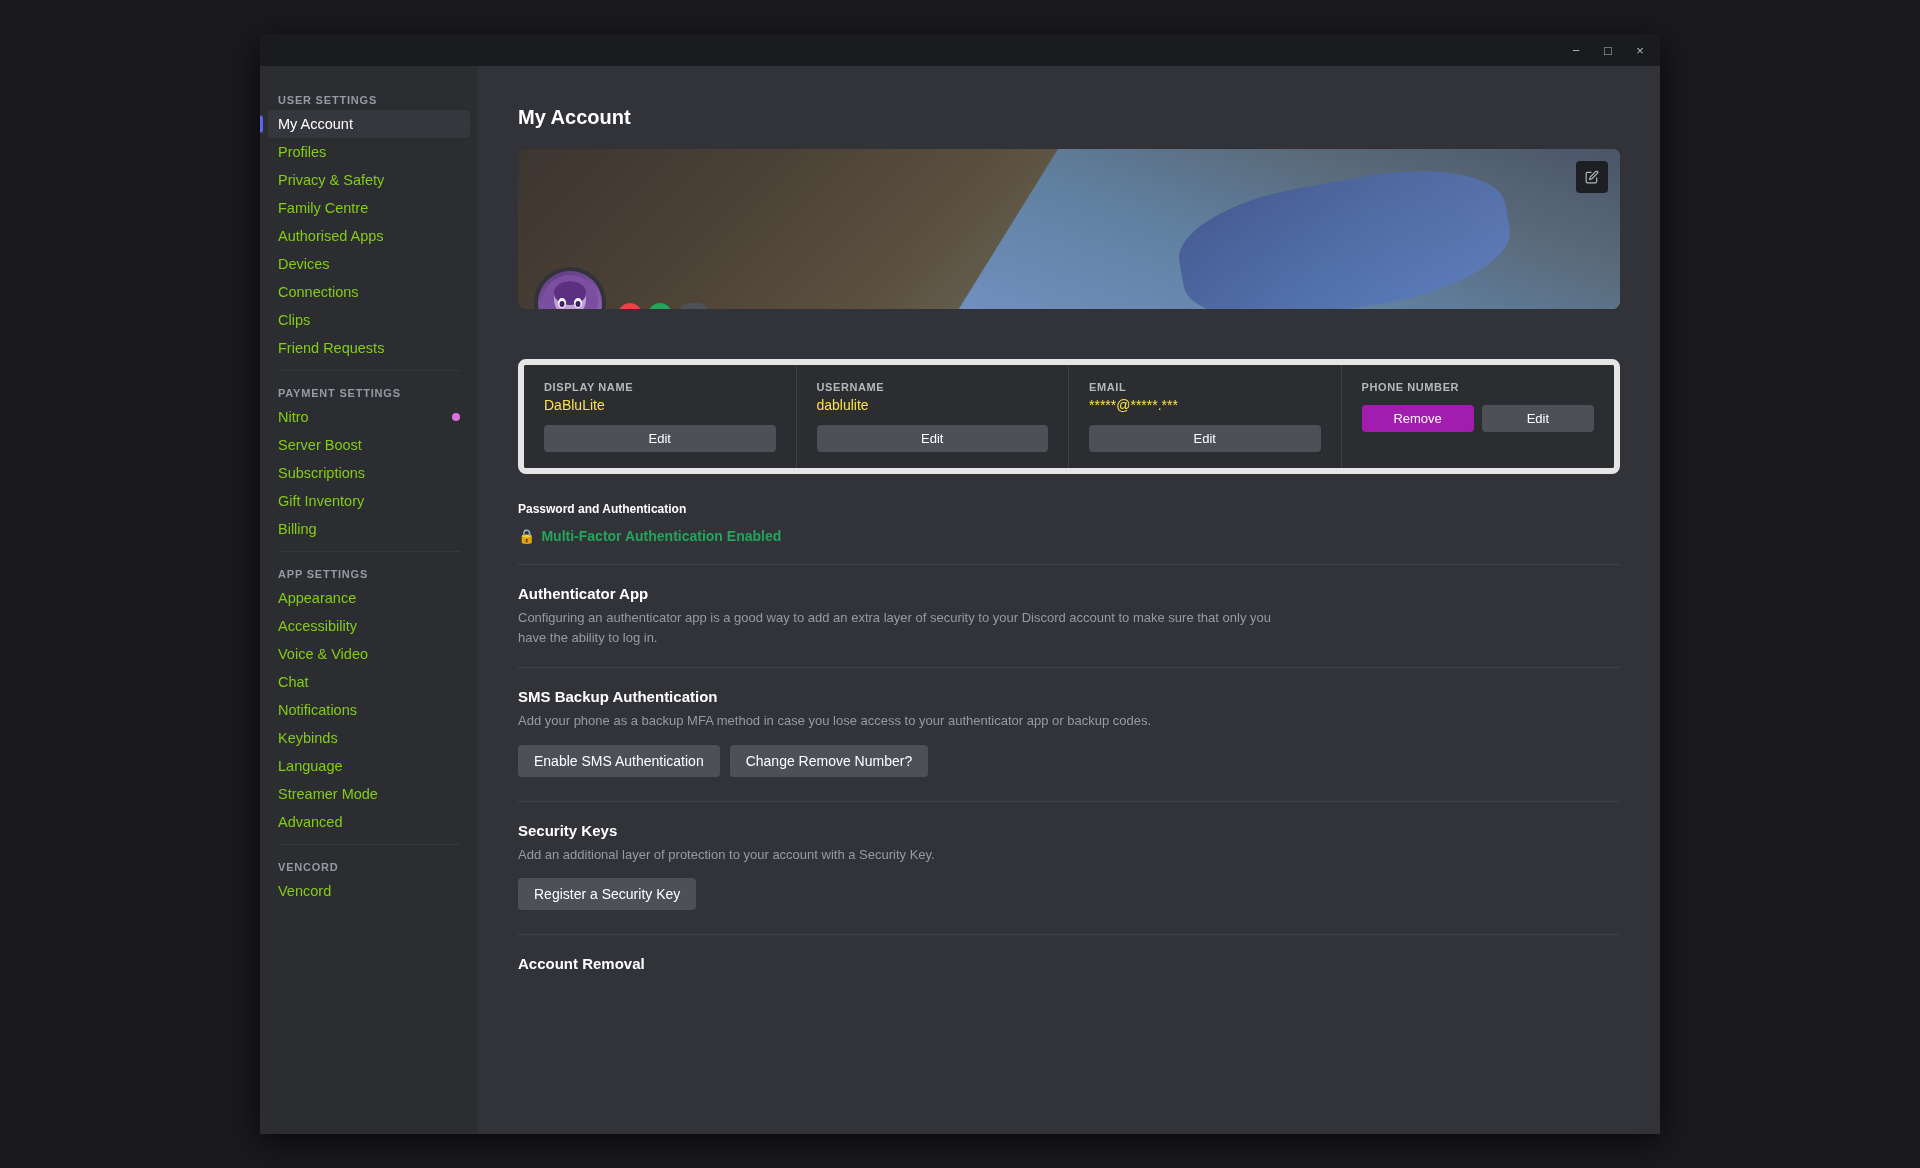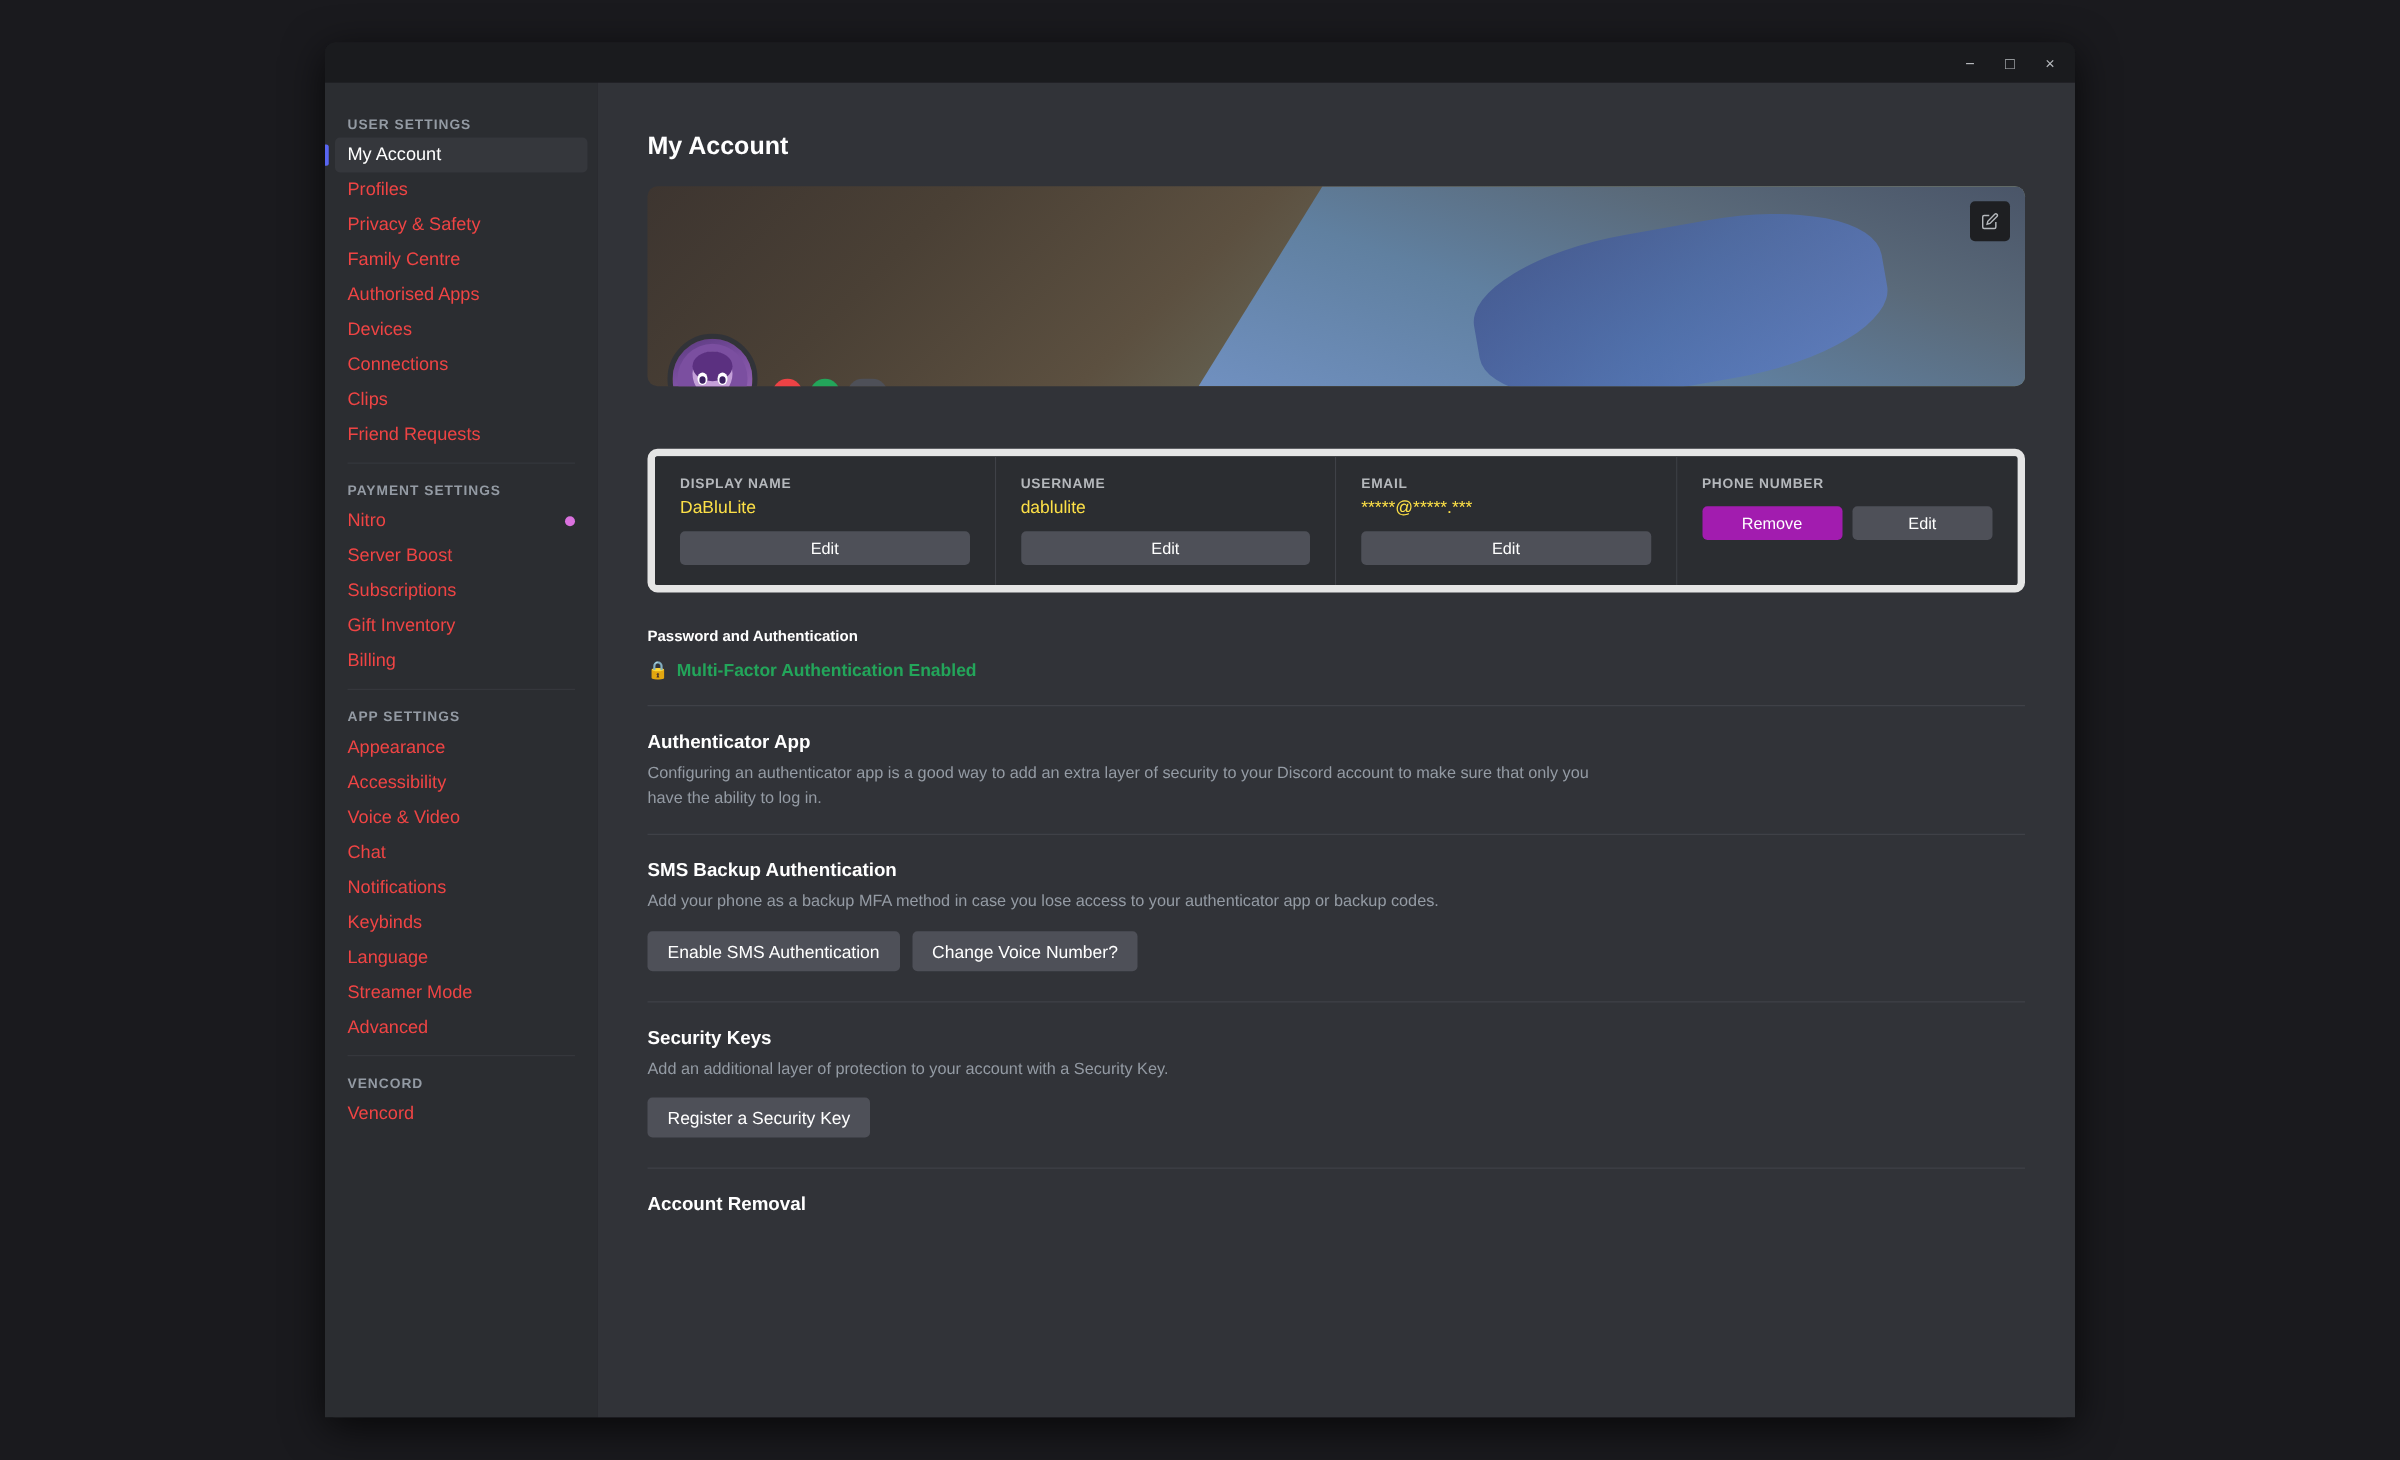--- a/index.html
+++ b/index.html
@@ -71,21 +71,21 @@
       padding: 8px 10px 4px;
       margin-top: 4px;
     }
     .sidebar-item {
       display: flex;
       align-items: center;
       padding: 6px 10px;
       border-radius: 4px;
       cursor: pointer;
       font-size: 14.5px;
-      color: #ef4444;
+      color: #84cc16;
       position: relative;
       user-select: none;
     }
     .sidebar-item.active {
       background: #35373c;
       color: #ffffff;
     }
     .sidebar-item.active::before {
       content: '';
       position: absolute;
@@ -543,21 +543,21 @@
         <div class="subsection-desc">Configuring an authenticator app is a good way to add an extra layer of security to your Discord account to make sure that only you have the ability to log in.</div>
       </div>
 
       <div class="divider-line"></div>
 
       <div class="subsection">
         <div class="subsection-title">SMS Backup Authentication</div>
         <div class="subsection-desc">Add your phone as a backup MFA method in case you lose access to your authenticator app or backup codes.</div>
         <div class="btn-row">
           <button class="btn-outline">Enable SMS Authentication</button>
-          <button class="btn-outline">Change Voice Number?</button>
+          <button class="btn-outline">Change Remove Number?</button>
         </div>
       </div>
 
       <div class="divider-line"></div>
 
       <div class="subsection">
         <div class="subsection-title">Security Keys</div>
         <div class="subsection-desc">Add an additional layer of protection to your account with a Security Key.</div>
         <div class="btn-row">
           <button class="btn-outline">Register a Security Key</button>

